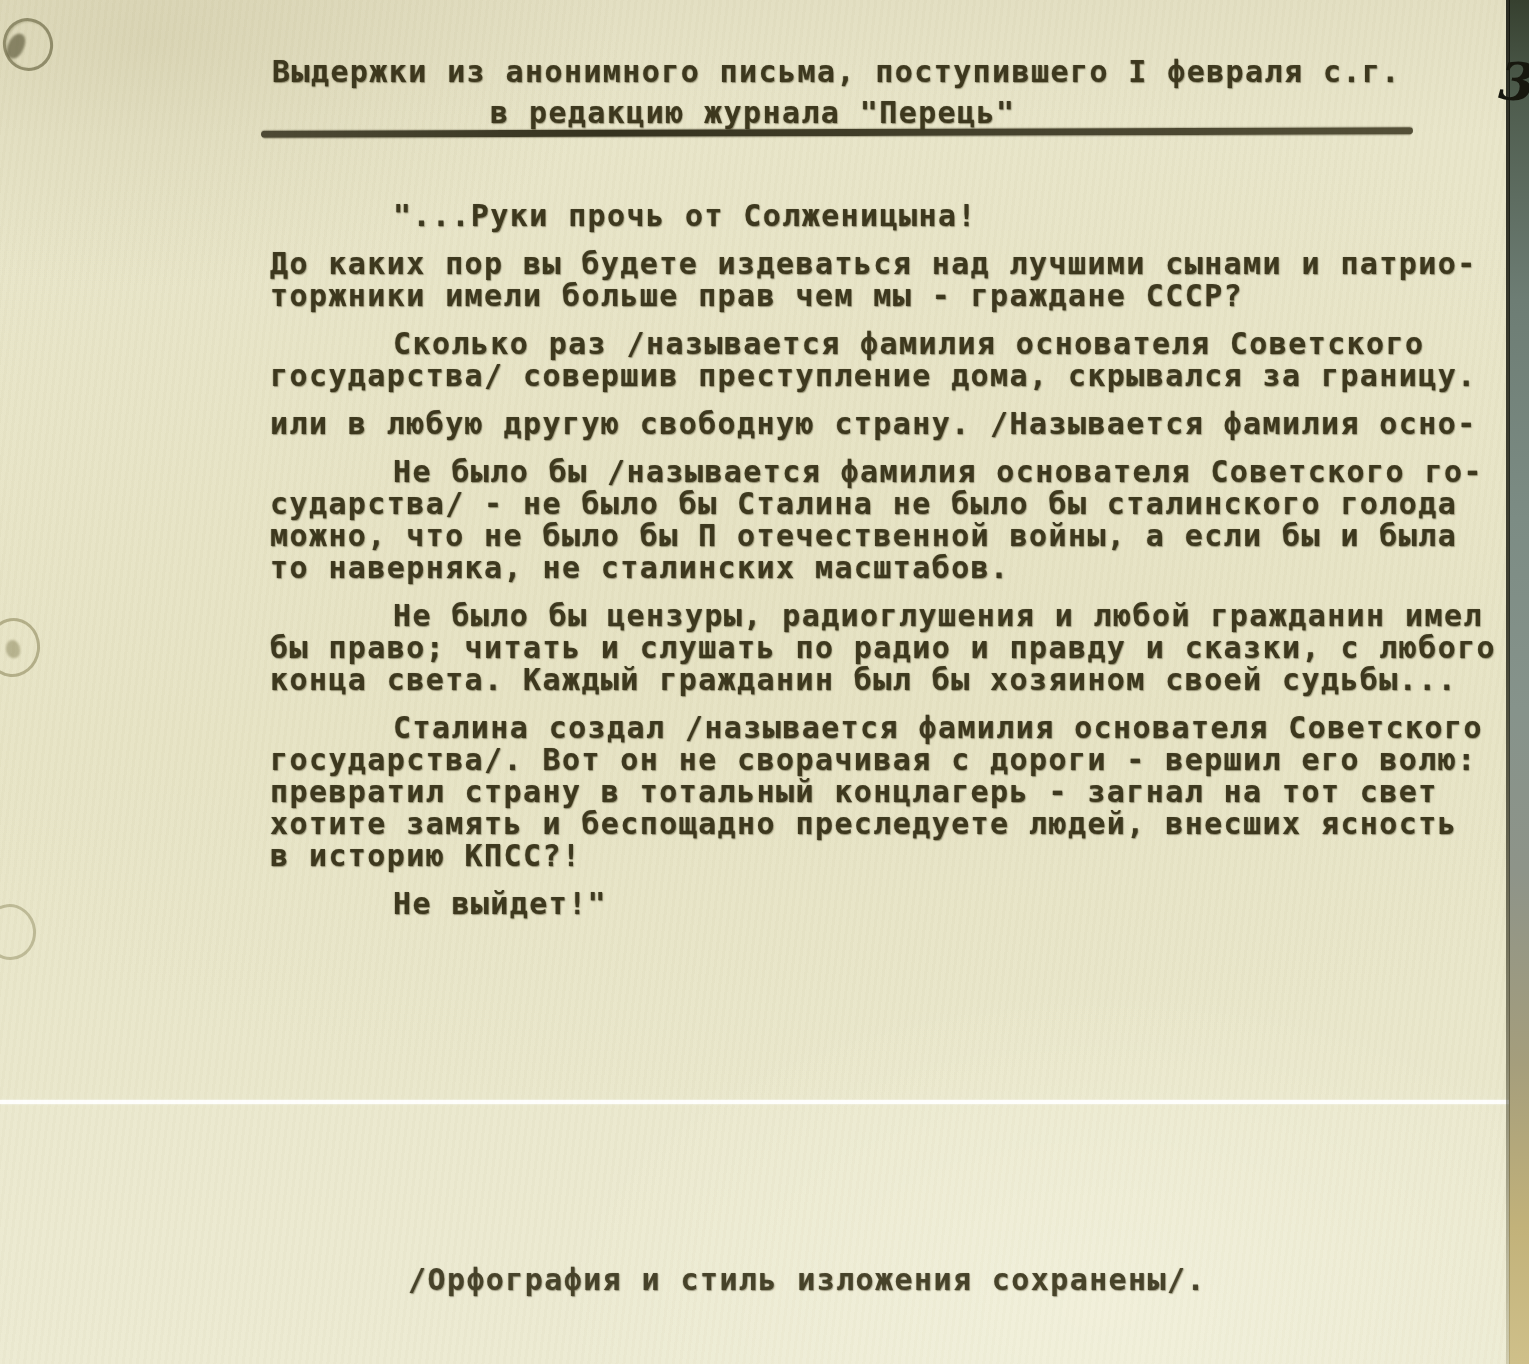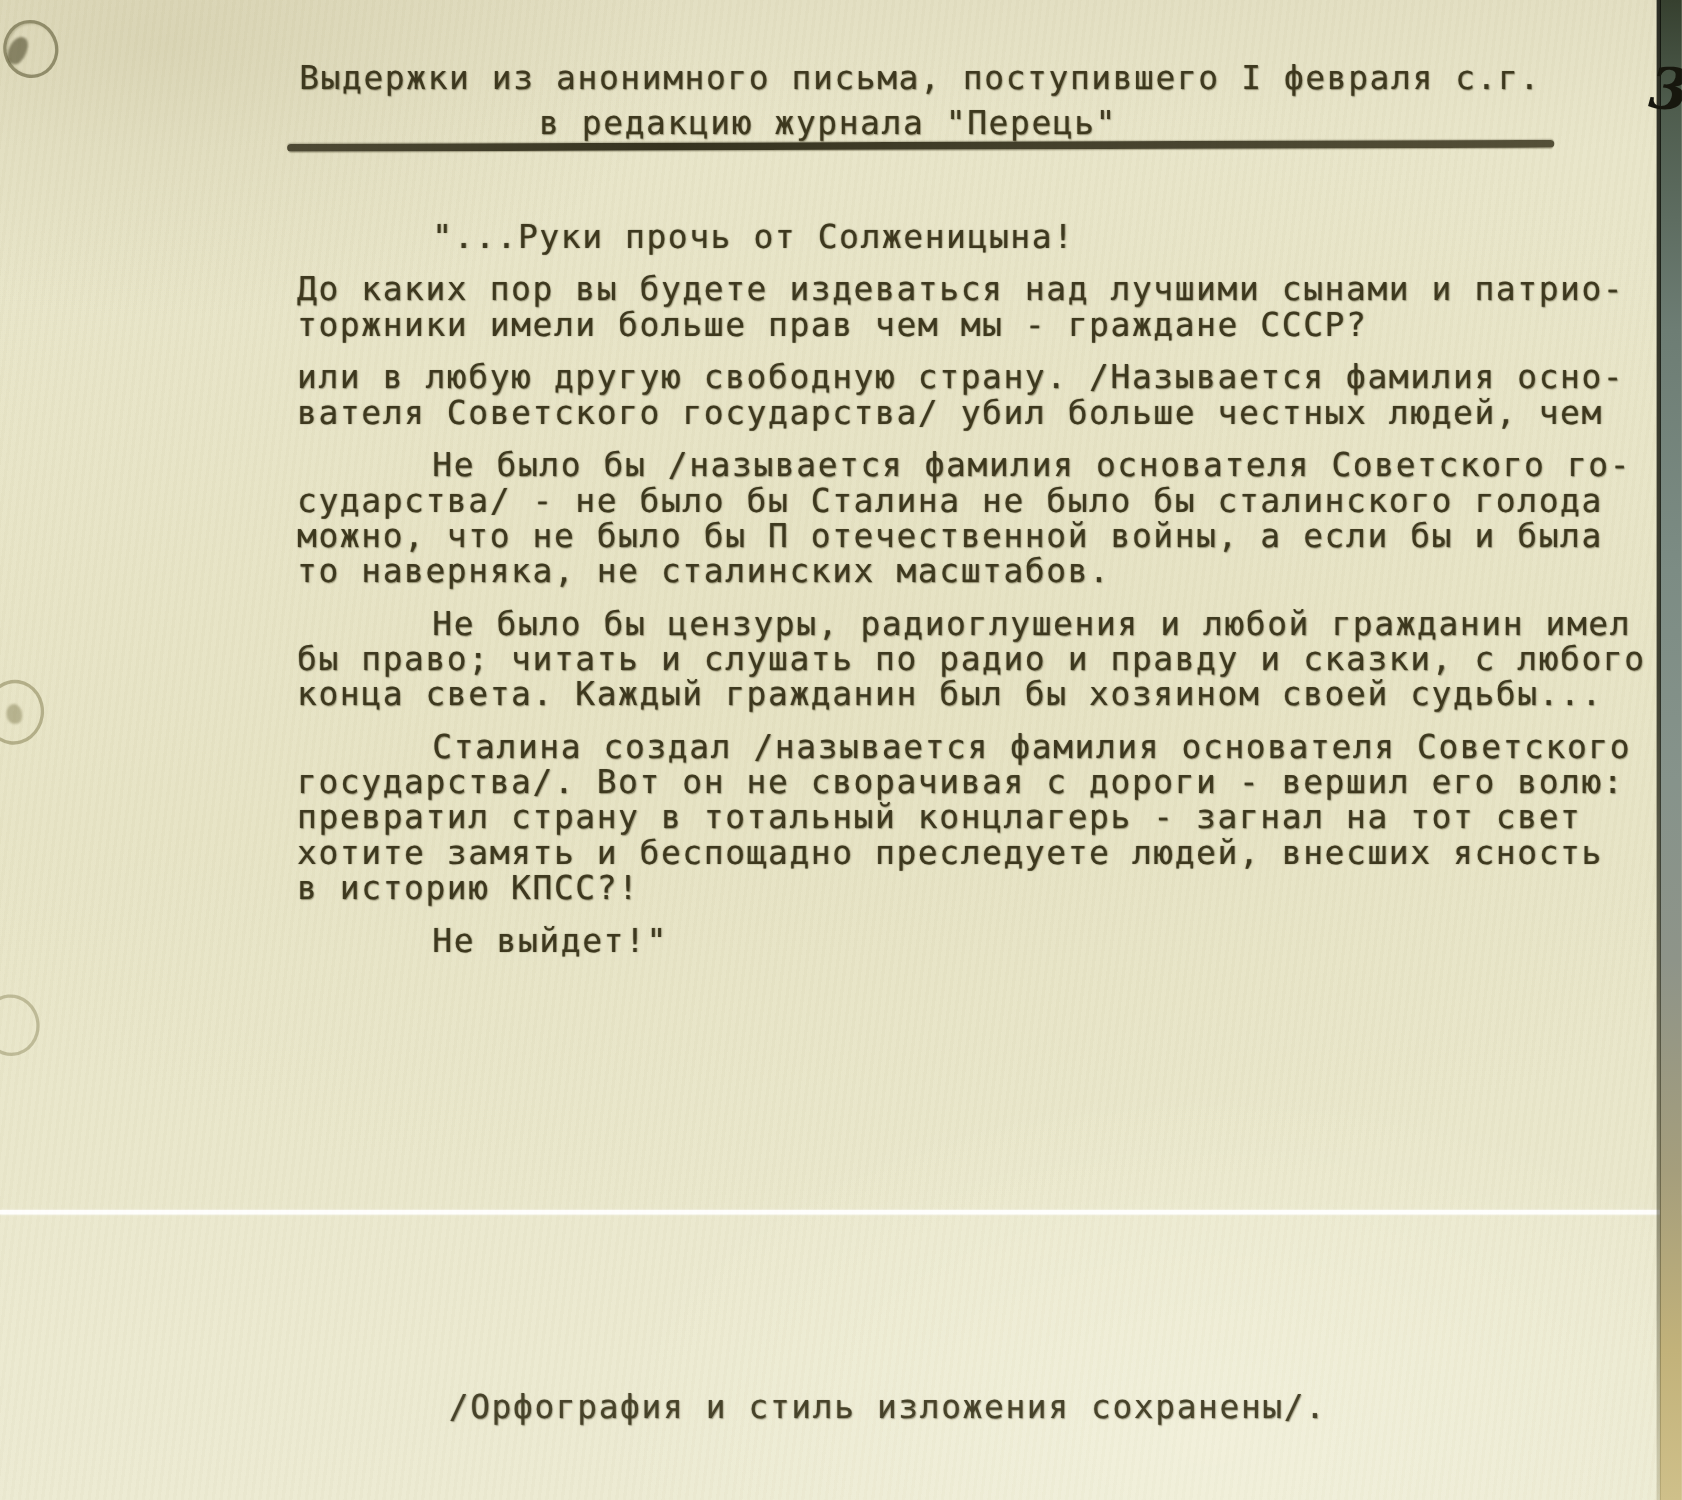--- a/index.html
+++ b/index.html
@@ -11,21 +11,21 @@
       repeating-linear-gradient(97deg, rgba(160,150,110,0.030) 0 3px, rgba(255,255,240,0.030) 3px 7px),
       radial-gradient(ellipse 900px 520px at 72% 96%, rgba(255,253,235,0.35), transparent 62%),
       radial-gradient(ellipse 720px 380px at 10% 3%, rgba(188,180,138,0.28), transparent 65%),
       radial-gradient(ellipse 1400px 760px at 50% 42%, rgba(221,215,178,0.22), transparent 72%),
       linear-gradient(180deg, #e2dec1 0%, #e8e5c9 10%, #e7e4c6 55%, #ebe9d0 100%);
     font-family: "DejaVu Sans Mono", "Liberation Mono", monospace;
   }
 
   .typed {
     font-family: "DejaVu Sans Mono", "Liberation Mono", monospace;
-    font-weight: normal;
+    font-weight: bold;
     font-size: 30px;
     letter-spacing: 1.4px;
     color: rgba(57,52,27,0.94);
     text-shadow: 0.7px 0.9px 1.2px rgba(59,54,26,0.50), -0.4px 0 0.9px rgba(59,54,26,0.32);
     white-space: pre;
   }
 
   
   .title-block { position: absolute; left: 272px; top: 54px; }
   .title-line2 { margin-left: 218px; margin-top: 6px; }
@@ -124,22 +124,25 @@
 
 <div class="doc-body">
     <div class="paragraph">
       <div class="typed line indent">"...Руки прочь от Солженицына!</div>
     </div>
     <div class="paragraph">
       <div class="typed line">До каких пор вы будете издеваться над лучшими сынами и патрио-</div>
       <div class="typed line">торжники имели больше прав чем мы - граждане СССР?</div>
     </div>
     <div class="paragraph">
+      <div class="typed line indent">Сколько раз /называется фамилия основателя Советского</div>
+      <div class="typed line">государства/ совершив преступление дома, скрывался за границу.</div>
+    </div>
+    <div class="paragraph">
       <div class="typed line">или в любую другую свободную страну. /Называется фамилия осно-</div>
-      <div class="typed line">вателя Советского государства/ убил больше честных людей, чем</div>
     </div>
     <div class="paragraph">
       <div class="typed line indent">Не было бы /называется фамилия основателя Советского го-</div>
       <div class="typed line">сударства/ - не было бы Сталина не было бы сталинского голода</div>
       <div class="typed line">можно, что не было бы П отечественной войны, а если бы и была</div>
       <div class="typed line">то наверняка, не сталинских масштабов.</div>
     </div>
     <div class="paragraph">
       <div class="typed line indent">Не было бы цензуры, радиоглушения и любой гражданин имел</div>
       <div class="typed line">бы право; читать и слушать по радио и правду и сказки, с любого</div>

